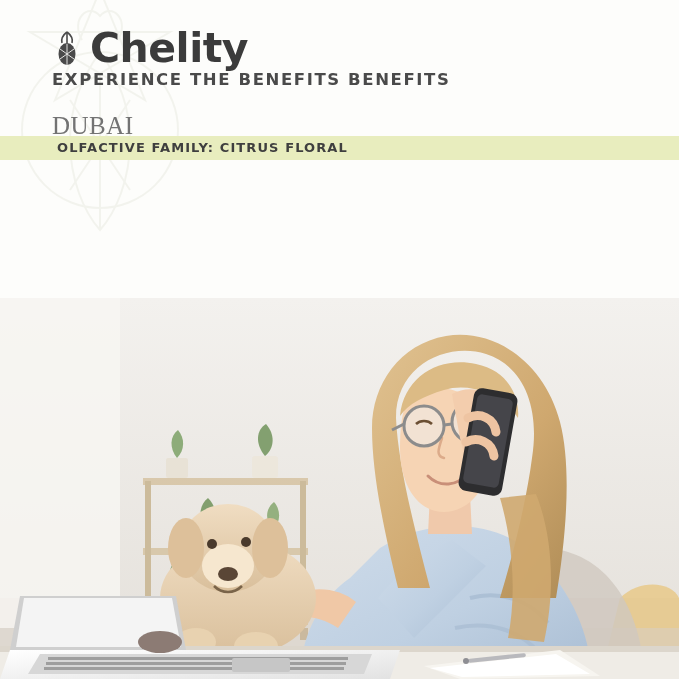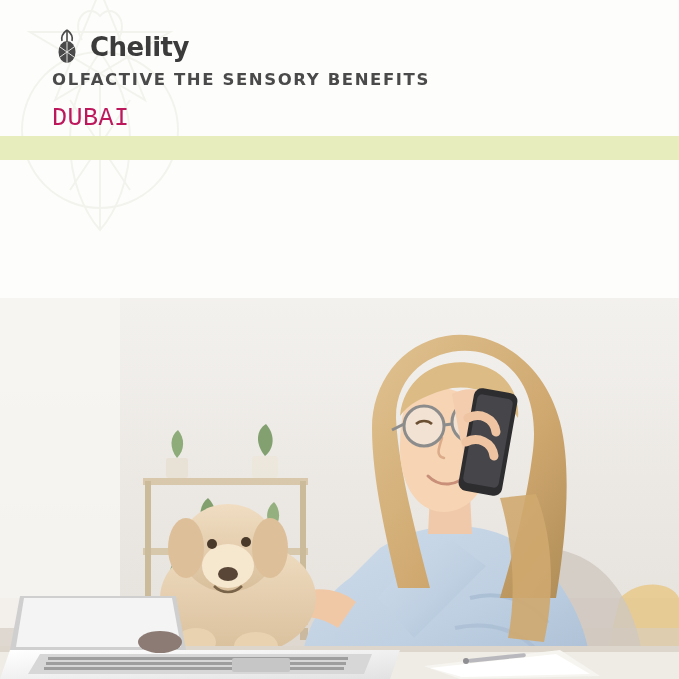--- a/index.html
+++ b/index.html
@@ -38,43 +38,43 @@
     display: flex;
     align-items: center;
     gap: 8px;
   }
   .brand-mark {
     width: 30px; height: 38px;
     display: block;
   }
   .brand-name {
     font-family: "DejaVu Sans", sans-serif;
-    font-size: 26px;
+    font-size: 41px;
     font-weight: 700;
     letter-spacing: -0.5px;
     color: #3b3b3b;
     line-height: 1;
   }
   .tagline {
     position: absolute;
     left: 52px; top: 70px;
     font-family: "DejaVu Sans", sans-serif;
     font-size: 16.5px;
     font-weight: 700;
     letter-spacing: 1.6px;
     color: #4a4a4a;
   }
   .product-name {
     position: absolute;
-    left: 52px; top: 104px;
-    font-family: Liberation Mono, monospace;
+    left: 52px; top: 112px;
+    font-family: Liberation Serif, serif;
     font-size: 25px;
     font-weight: 400;
     letter-spacing: 0.5px;
-    color: #be185d;
+    color: #737373;
   }
   .family-band {
     position: absolute;
     left: 0; top: 136px;
     width: 679px; height: 24px;
     background: #e8edbe;
   }
   .family-text {
     position: absolute;
     left: 57px; top: 140px;
@@ -132,25 +132,26 @@
           <path d="M15 3 L15 13"></path>
         </g>
         <ellipse cx="15" cy="24" rx="8.5" ry="11" fill="#4a4a4a"></ellipse>
         <g stroke="#fdfdfb" stroke-width="1" opacity="0.85">
           <path d="M8 19 L22 29 M8 29 L22 19 M15 14 L15 35"></path>
         </g>
       </svg>
       <div class="brand-name">Chelity</div>
     </div>
 
-    <div class="tagline">OLFACTIVE THE SENSORY BENEFITS</div>
+    <div class="tagline">EXPERIENCE THE BENEFITS BENEFITS</div>
 
     <div class="product-name">DUBAI</div>
 
     <div class="family-band"></div>
+    <div class="family-text">OLFACTIVE FAMILY: CITRUS FLORAL</div>
 
   </div>
 
   <div class="photo">
     <svg viewBox="0 0 679 381" xmlns="http://www.w3.org/2000/svg">
       <defs>
         <linearGradient id="wallG" x1="0" y1="0" x2="0" y2="1">
           <stop offset="0%" stop-color="#f3f1ee"></stop>
           <stop offset="100%" stop-color="#e4e0da"></stop>
         </linearGradient>

